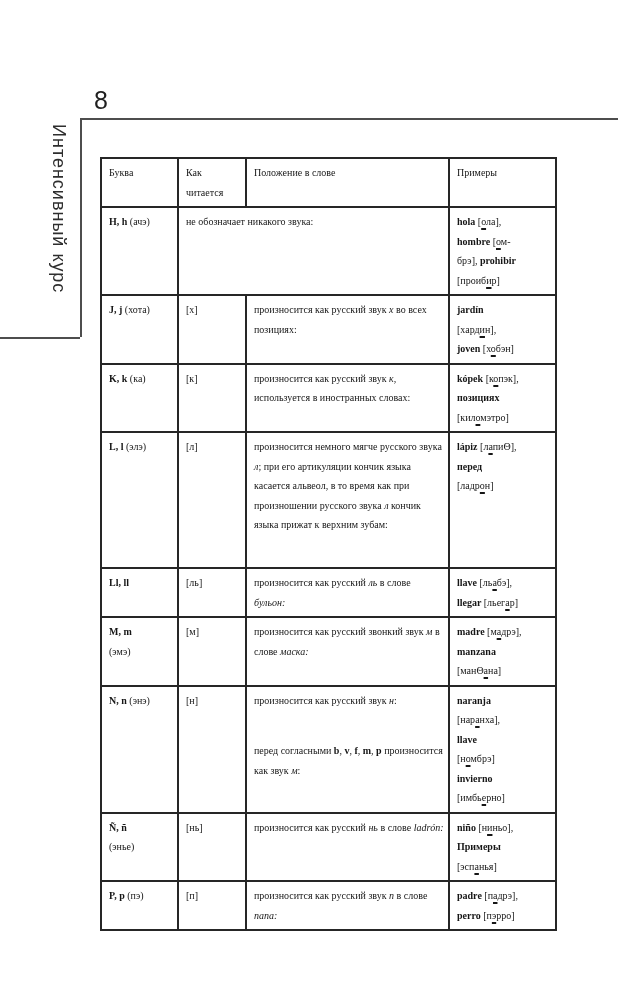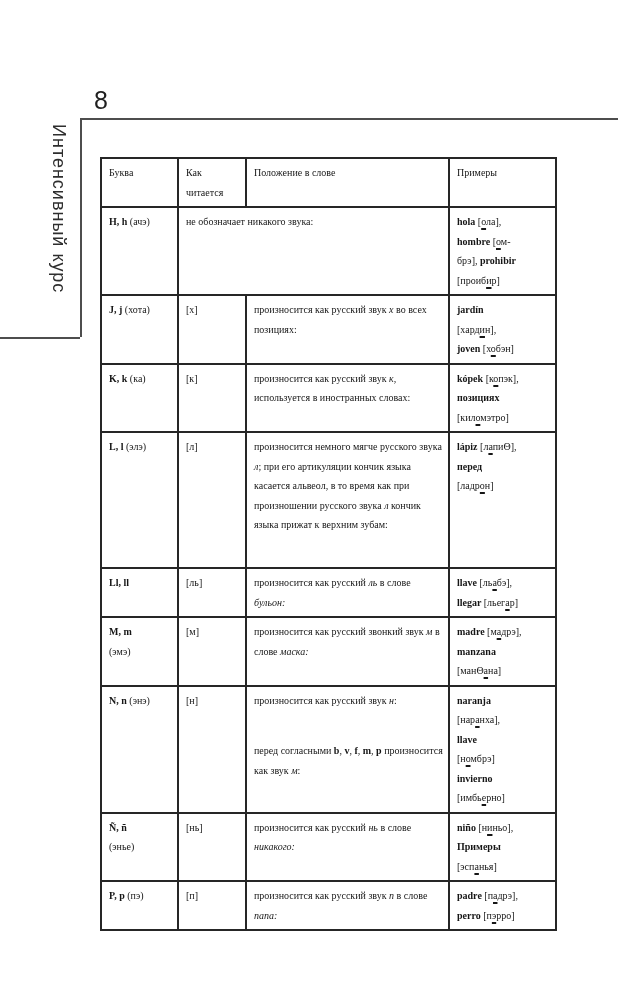--- a/index.html
+++ b/index.html
@@ -160,21 +160,21 @@
             <div class="line"><span>[имбь</span><span class="u">е</span><span>рно]</span></div>
           </td>
         </tr>
         <tr class="row-nj">
           <td>
             <div class="line"><span class="b">Ñ, ñ</span></div>
             <div class="line"><span>(энье)</span></div>
           </td>
           <td>[нь]</td>
           <td class="cell-position">
-            <p><span>произносится как русский </span><span class="i">нь</span><span> в слове </span><span class="i">никакого:</span></p>
+            <p><span>произносится как русский </span><span class="i">нь</span><span> в слове </span><span class="i">ladrón:</span></p>
           </td>
           <td>
             <div class="line"><span class="b">niño </span><span>[н</span><span class="u">и</span><span>ньо],</span></div>
             <div class="line"><span class="b">Примеры</span></div>
             <div class="line"><span>[эсп</span><span class="u">а</span><span>нья]</span></div>
           </td>
         </tr>
         <tr class="row-p">
           <td>
             <div class="line"><span class="b">P, p</span><span> (пэ)</span></div>

